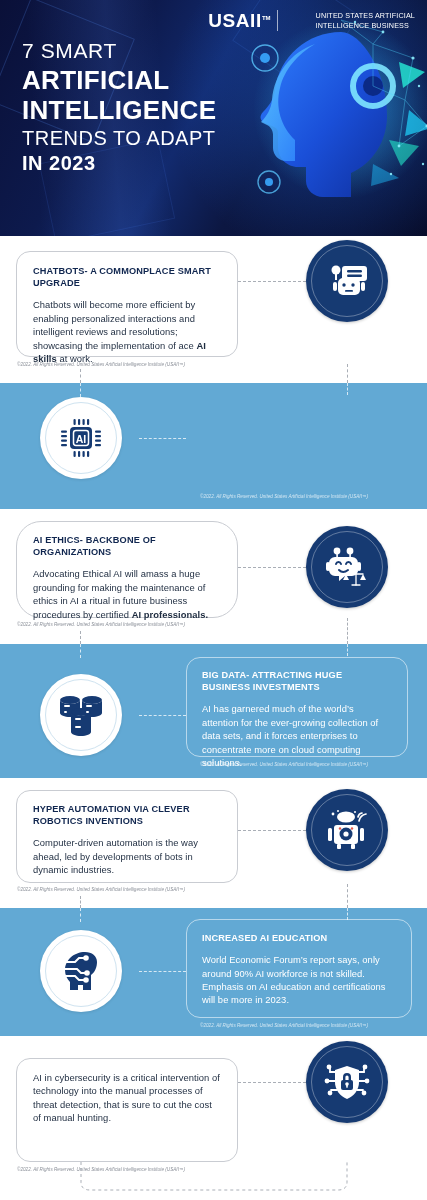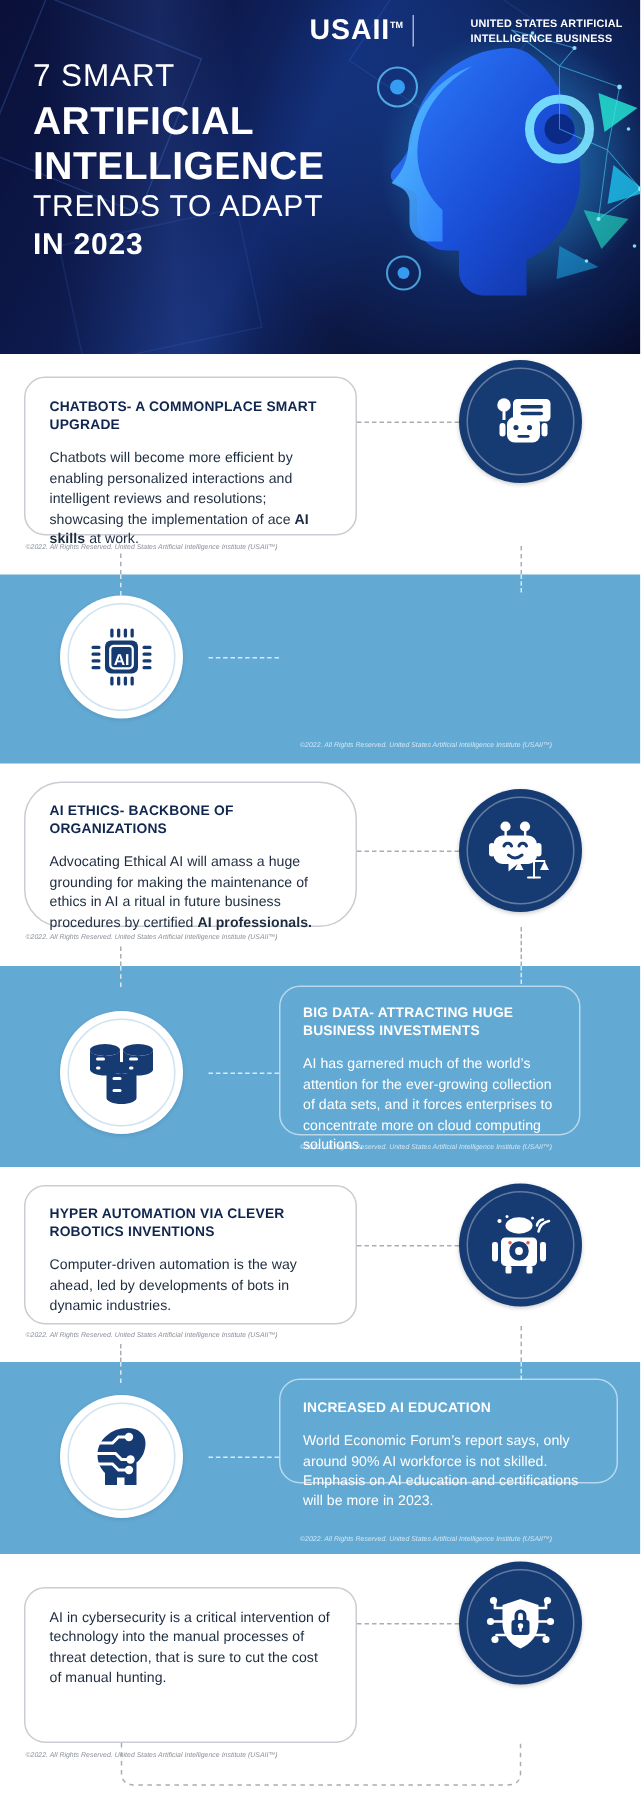--- a/index.html
+++ b/index.html
@@ -28,21 +28,21 @@
   .t2{left:46px;top:150px;width:120px;height:80px;transform:rotate(-12deg);border-color:rgba(70,120,230,.16);}
   .t3{left:250px;top:-18px;width:90px;height:90px;transform:rotate(34deg);border-color:rgba(80,140,255,.14);}
 
   .logo{position:absolute;right:12px;top:10px;display:flex;align-items:center;gap:6px;}
   .logo-mark{
     color:#fff;font-weight:bold;font-size:19px;letter-spacing:.6px;line-height:1;
     font-family:"Liberation Sans",sans-serif;position:relative;
   }
   .logo-tm{font-size:6px;vertical-align:super;letter-spacing:0;}
   .logo-div{width:1px;height:21px;background:rgba(255,255,255,.62);}
-  .logo-txt{color:#fff;font-size:7.2px;line-height:10px;letter-spacing:.15px;font-weight:bold;padding-left:32px;}
+  .logo-txt{color:#fff;font-size:7.2px;line-height:10px;letter-spacing:.15px;font-weight:normal;padding-left:32px;}
 
   .hdr-title{position:absolute;left:22px;top:40px;width:250px;color:#fff;}
   .ln{display:block;line-height:1.03;white-space:nowrap;}
   .ln-a{font-size:21px;font-weight:400;letter-spacing:.6px;margin-bottom:5px;}
   .ln-b{font-size:26px;font-weight:bold;letter-spacing:.3px;margin-bottom:4px;}
   .ln-c{font-size:26px;font-weight:bold;letter-spacing:.3px;margin-bottom:4px;}
   .ln-d{font-size:20px;font-weight:400;letter-spacing:.5px;margin-bottom:4px;}
   .ln-e{font-size:20px;font-weight:700;letter-spacing:.5px;}
 
   .head-art{position:absolute;right:-6px;top:14px;width:210px;height:210px;}
@@ -289,21 +289,21 @@
         <g fill="#ffffff">
           <path d="M22 30l3 6h-6z"></path>
           <path d="M39 30l3 6h-6z"></path>
           <circle cx="32" cy="27.5" r="1.6"></circle>
         </g>
       </svg>
     </div>
   </div>
 
   <div class="sec band" style="top:644px;height:134px;">
-    <div class="card onband" style="left:186px;top:13px;width:201px;height:100px;padding:11px 15px 8px 15px;">
+    <div class="card onband" style="left:186px;top:13px;width:222px;height:100px;padding:11px 15px 8px 15px;">
       <p class="card-h">BIG DATA- ATTRACTING HUGE BUSINESS INVESTMENTS</p>
       <p class="card-p"><span>AI has garnered much of the world’s attention for the ever-growing collection of data sets, and it forces enterprises to concentrate more on cloud computing solutions.</span></p>
     </div>
     <div class="copy lightc" style="left:200px;top:118px;">©2022. All Rights Reserved. United States Artificial Intelligence Institute (USAII™)</div>
 
     <div class="dash-h onb" style="left:139px;top:71px;width:47px;"></div>
     <div class="dash-v onb" style="left:80px;top:0px;height:14px;"></div>
     <div class="dash-v onb" style="left:347px;top:0px;height:12px;"></div>
 
     <div class="badge onband" style="left:40px;top:30px;">
@@ -378,21 +378,21 @@
         </g>
         <g fill="#ffffff">
           <rect x="11" y="31" width="5" height="2" rx="1"></rect>
           <rect x="28" y="31" width="5" height="2" rx="1"></rect>
         </g>
       </svg>
     </div>
   </div>
 
   <div class="sec band" style="top:908px;height:128px;">
-    <div class="card onband" style="left:186px;top:11px;width:226px;height:70px;padding:12px 15px 8px 15px;">
+    <div class="card onband" style="left:186px;top:11px;width:226px;height:99px;padding:12px 15px 8px 15px;">
       <p class="card-h">INCREASED AI EDUCATION</p>
       <p class="card-p"><span>World Economic Forum’s report says, only around 90% AI workforce is not skilled. Emphasis on AI education and certifications will be more in 2023.</span></p>
     </div>
     <div class="copy lightc" style="left:200px;top:115px;">©2022. All Rights Reserved. United States Artificial Intelligence Institute (USAII™)</div>
 
     <div class="dash-h onb" style="left:139px;top:63px;width:47px;"></div>
     <div class="dash-v onb" style="left:80px;top:0px;height:14px;"></div>
     <div class="dash-v onb" style="left:347px;top:0px;height:12px;"></div>
 
     <div class="badge onband" style="left:40px;top:22px;">

